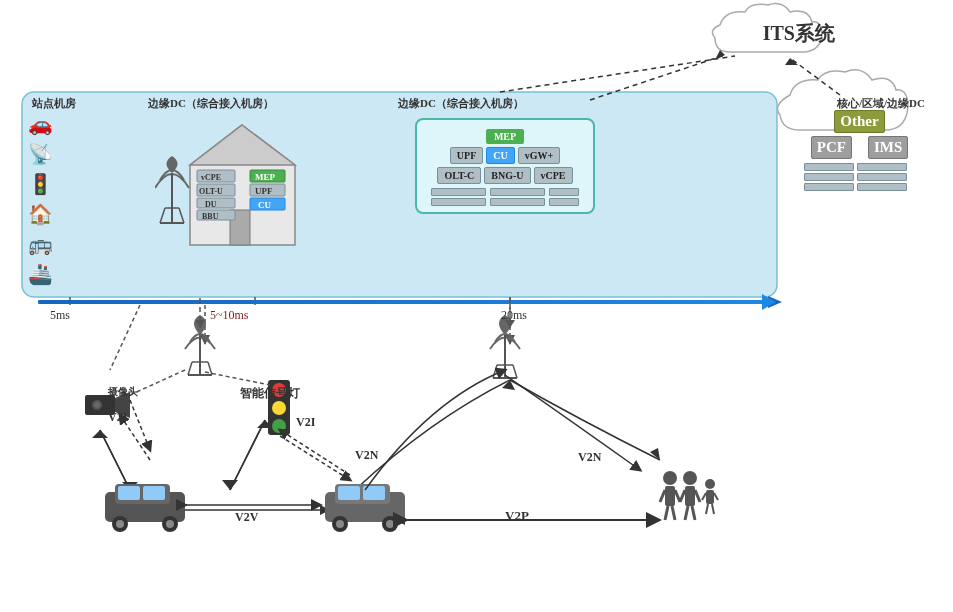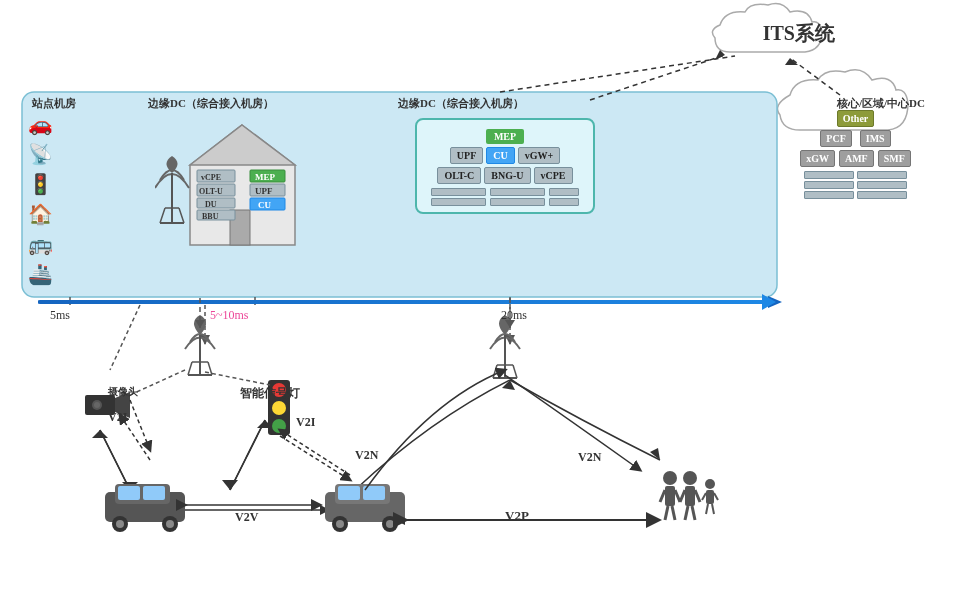--- a/index.html
+++ b/index.html
@@ -14,26 +14,27 @@
 
     .main-container {
       width: 953px;
       height: 608px;
       position: relative;
       background: #fff;
     }
 
     .mini-box {
       padding: 2px 5px;
-      font-size: 10px;
+      font-size: 15px;
       font-weight: bold;
       border: 1px solid #555;
       border-radius: 2px;
       background: #e0e0e0;
       white-space: nowrap;
+      margin-left: 8px;
     }
     .mini-box.olive { background: #8d9b3a; color: #fff; border-color: #6d7a2a; }
     .mini-box.gray { background: #9e9e9e; color: #fff; border-color: #757575; }
 
     
     .svg-overlay {
       position: absolute;
       top: 0;
       left: 0;
       width: 953px;
@@ -135,34 +136,29 @@
     <polygon points="660,460 650,452 658,448" fill="#333"></polygon>
 
     <line x1="395" y1="520" x2="660" y2="520" stroke="#333" stroke-width="2"></line>
     <polygon points="395,520 405,515 405,525" fill="#333"></polygon>
     <polygon points="660,520 650,515 650,525" fill="#333"></polygon>
 
   </svg>
 
   <div style="position:absolute; top:20px; right:118px; font-size:20px; font-weight:bold; color:#333; z-index:10;">ITS系统</div>
 
-  <div style="position:absolute; top:96px; right:28px; font-size:11px; font-weight:bold; color:#333; z-index:10;">核心/区域/中心DC</div>
+  <div style="position:absolute; top:96px; right:28px; font-size:11px; font-weight:bold; color:#333; z-index:10;">核心/区域/边缘DC</div>
 
   <div style="position:absolute; top:110px; right:25px; width:145px; z-index:10;">
     <div style="display:flex; justify-content:center; margin-bottom:3px;">
       <span class="mini-box olive">Other</span>
     </div>
     <div style="display:flex; gap:8px; justify-content:center; margin-bottom:3px;">
       <span class="mini-box gray">PCF</span>
       <span class="mini-box gray">IMS</span>
-    </div>
-    <div style="display:flex; gap:4px; justify-content:center; margin-bottom:3px;">
-      <span class="mini-box gray">xGW</span>
-      <span class="mini-box gray">AMF</span>
-      <span class="mini-box gray">SMF</span>
     </div>
 
     <div style="display:flex; gap:3px; justify-content:center; margin-top:4px;">
       <div class="server-rack" style="width:50px;">
         <div class="rack-unit"></div>
         <div class="rack-unit"></div>
         <div class="rack-unit"></div>
       </div>
       <div class="server-rack" style="width:50px;">
         <div class="rack-unit"></div>
@@ -259,21 +255,21 @@
           <div class="rack-unit"></div>
       </div>
     </div>
   </div>
 
   <div style="position:absolute; top:300px; left:38px; width:728px; height:4px; background:linear-gradient(to right,#1565c0,#1e88e5); border-radius:2px; z-index:5;">
     <div style="position:absolute; right:-10px; top:-6px; width:0; height:0; border-left:14px solid #1e88e5; border-top:8px solid transparent; border-bottom:8px solid transparent;"></div>
   </div>
 
   <div style="position:absolute; top:308px; left:50px; font-size:12px; color:#333; z-index:10;">5ms</div>
-  <div style="position:absolute; top:308px; left:210px; font-size:12px; color:#ec4899; z-index:10;">5~10ms</div>
+  <div style="position:absolute; top:308px; left:210px; font-size:12px; color:#7f1d1d; z-index:10;">5~10ms</div>
   <div style="position:absolute; top:308px; left:501px; font-size:12px; color:#333; z-index:10;">20ms</div>
 
   <svg style="position:absolute;top:0;left:0;width:953px;height:612px;pointer-events:none;z-index:8;">
 
     <g>
       <path d="M200 335 Q212 322 200 315 Q188 322 200 335Z" fill="#666"></path>
       <path d="M190 342 Q200 326 210 342" stroke="#666" stroke-width="2" fill="none"></path>
       <path d="M185 349 Q200 326 215 349" stroke="#666" stroke-width="2" fill="none"></path>
       <line x1="200" y1="335" x2="200" y2="375" stroke="#555" stroke-width="2"></line>
       <line x1="188" y1="375" x2="212" y2="375" stroke="#555" stroke-width="2"></line>

